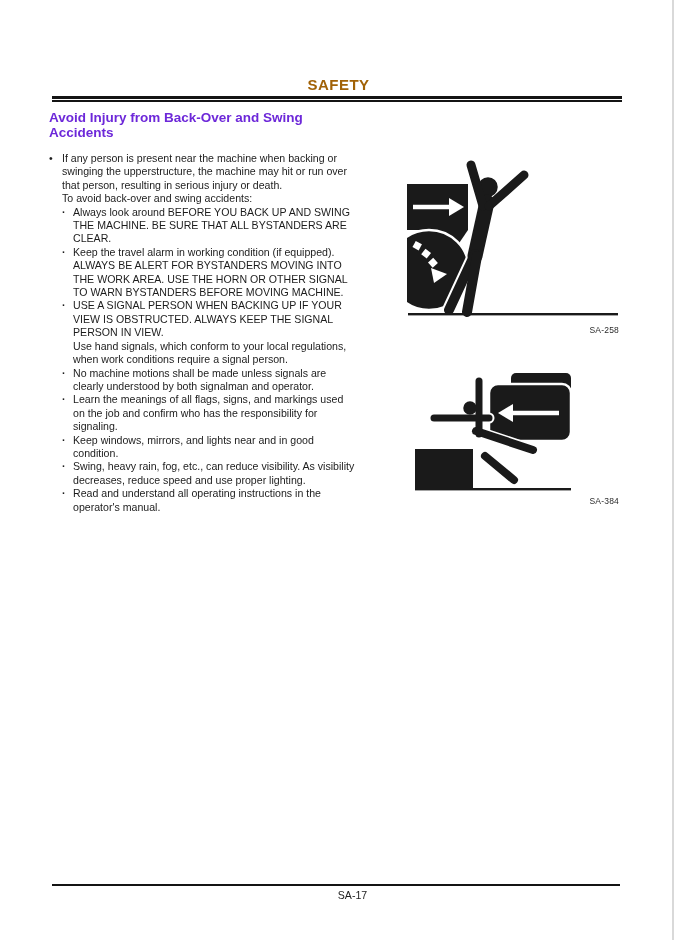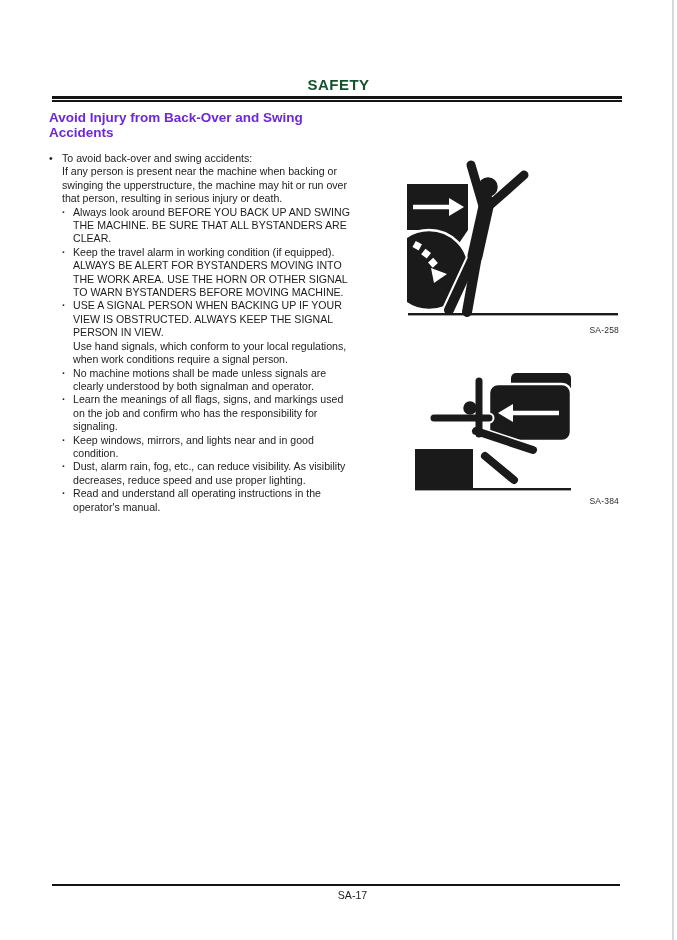--- a/index.html
+++ b/index.html
@@ -12,21 +12,21 @@
     overflow: hidden;
   }
   .page-edge-right {
     position: absolute; top: 0; right: 3px; width: 2px; height: 940px;
     background: #d9d9d9;
   }
   
   .header-title {
     position: absolute; top: 76px; left: 0; width: 677px;
     text-align: center; font-size: 15px; font-weight: bold;
-    letter-spacing: 0.5px; color: #14532d;
+    letter-spacing: 0.5px; color: #a16207;
   }
   .header-rule { position: absolute; left: 52px; top: 96px; width: 570px; }
   .header-rule .rule-thick { height: 2.5px; background: #141414; }
   .header-rule .rule-gap { height: 1.5px; }
   .header-rule .rule-thin { height: 1.5px; background: #141414; }
 
   
   .section-title {
     position: absolute; left: 49px; top: 110px; width: 300px;
     font-size: 13.5px; font-weight: bold; line-height: 1.12; color: #6d28d9;
@@ -74,22 +74,22 @@
   <div class="rule-gap"></div>
   <div class="rule-thin"></div>
 </div>
 
 <div class="section-title">Avoid Injury from Back-Over and Swing Accidents</div>
 
 <div class="text-col">
   <div class="bullet-row">
     <span class="bullet-marker">•</span>
     <div class="bullet-body">
+      <div>If any person is present near the machine when backing or swinging the upperstructure, the machine may hit or run over that person, resulting in serious injury or death.</div>
       <div>To avoid back-over and swing accidents:</div>
-      <div>If any person is present near the machine when backing or swinging the upperstructure, the machine may hit or run over that person, resulting in serious injury or death.</div>
       <div class="sub-list" id="sub-list">
   <div>
     <div class="sub-bullet">
       <span class="sub-marker">·</span>
       <div class="sub-text">Always look around BEFORE YOU BACK UP AND SWING THE MACHINE. BE SURE THAT ALL BYSTANDERS ARE CLEAR.</div>
     </div>
 
   </div>
 
   <div>
@@ -128,21 +128,21 @@
     <div class="sub-bullet">
       <span class="sub-marker">·</span>
       <div class="sub-text">Keep windows, mirrors, and lights near and in good condition.</div>
     </div>
 
   </div>
 
   <div>
     <div class="sub-bullet">
       <span class="sub-marker">·</span>
-      <div class="sub-text">Dust, alarm rain, fog, etc., can reduce visibility. As visibility decreases, reduce speed and use proper lighting.</div>
+      <div class="sub-text">Swing, heavy rain, fog, etc., can reduce visibility. As visibility decreases, reduce speed and use proper lighting.</div>
     </div>
 
   </div>
 
   <div>
     <div class="sub-bullet">
       <span class="sub-marker">·</span>
       <div class="sub-text">Read and understand all operating instructions in the operator's manual.</div>
     </div>
 

